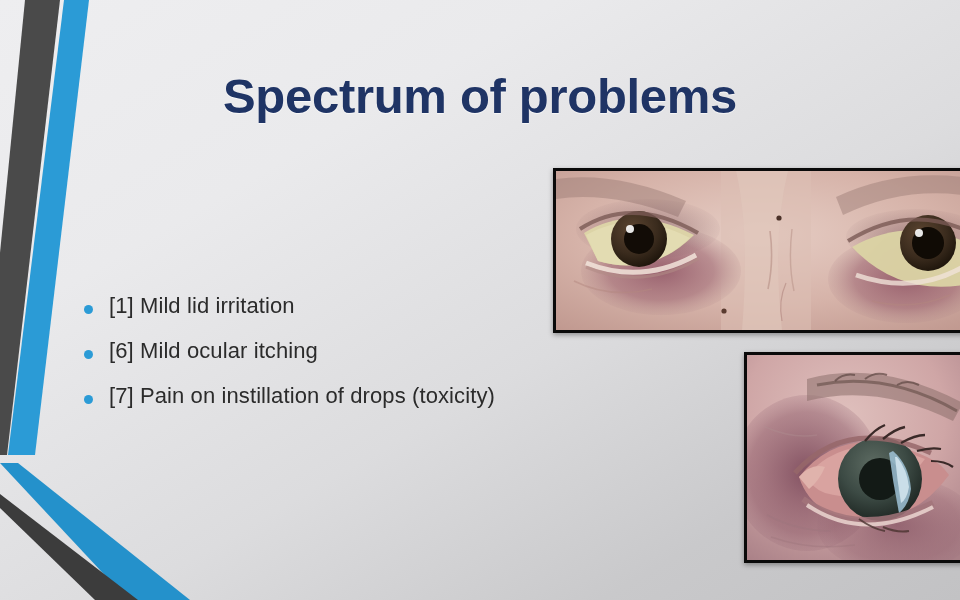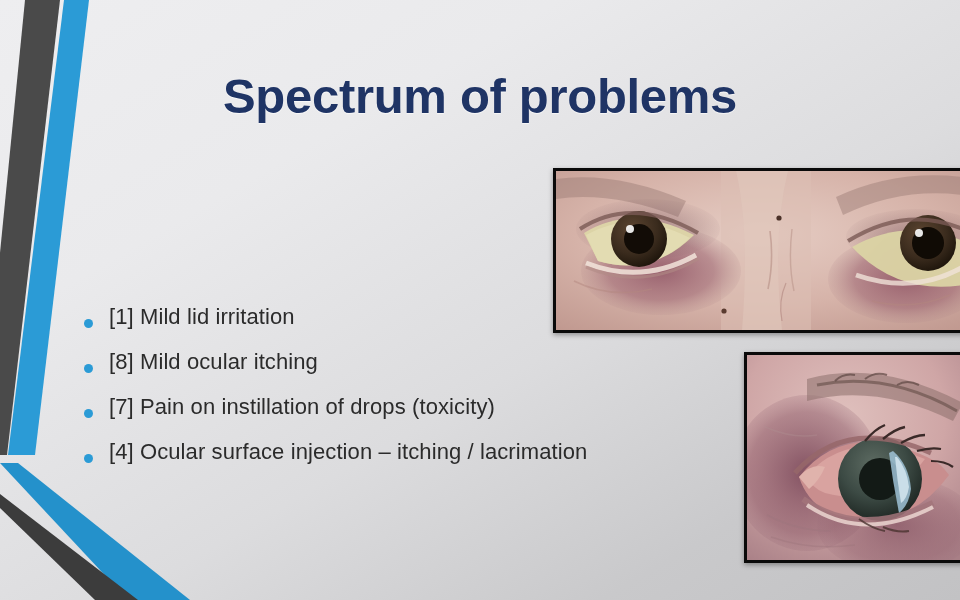--- a/index.html
+++ b/index.html
@@ -39,21 +39,21 @@
 
   
   #bullets {
     position: absolute;
     left: 84px;
     top: 283px;
     width: 600px;
   }
   .bullet-row {
     display: flex;
-    align-items: flex-end;
+    align-items: center;
     height: 45px;
   }
   .bullet-dot {
     flex: 0 0 auto;
     width: 9px;
     height: 9px;
     border-radius: 50%;
     background: #2b9bd6;
     margin-top: 7px;
     margin-right: 16px;
@@ -106,29 +106,25 @@
 
   <div id="title">Spectrum of problems</div>
 
   <div id="bullets">
     <div class="bullet-row">
       <span class="bullet-dot"></span>
       <span class="bullet-text">[1] Mild lid irritation</span>
     </div>
     <div class="bullet-row">
       <span class="bullet-dot"></span>
-      <span class="bullet-text">[8] Mild ocular itching</span>
+      <span class="bullet-text">[6] Mild ocular itching</span>
     </div>
     <div class="bullet-row">
       <span class="bullet-dot"></span>
       <span class="bullet-text">[7] Pain on instillation of drops (toxicity)</span>
-    </div>
-    <div class="bullet-row">
-      <span class="bullet-dot"></span>
-      <span class="bullet-text">[4] Ocular surface injection – itching / lacrimation</span>
     </div>
   </div>
 
   <div class="photo" id="photo-eyes-pair">
     <svg class="photo-canvas" viewBox="0 0 407 159" preserveAspectRatio="none">
       <defs>
         <radialGradient id="skinA" cx="50%" cy="40%" r="80%">
           <stop offset="0%" stop-color="#e6cdc4"></stop>
           <stop offset="55%" stop-color="#d6b3a9"></stop>
           <stop offset="100%" stop-color="#bf978e"></stop>

